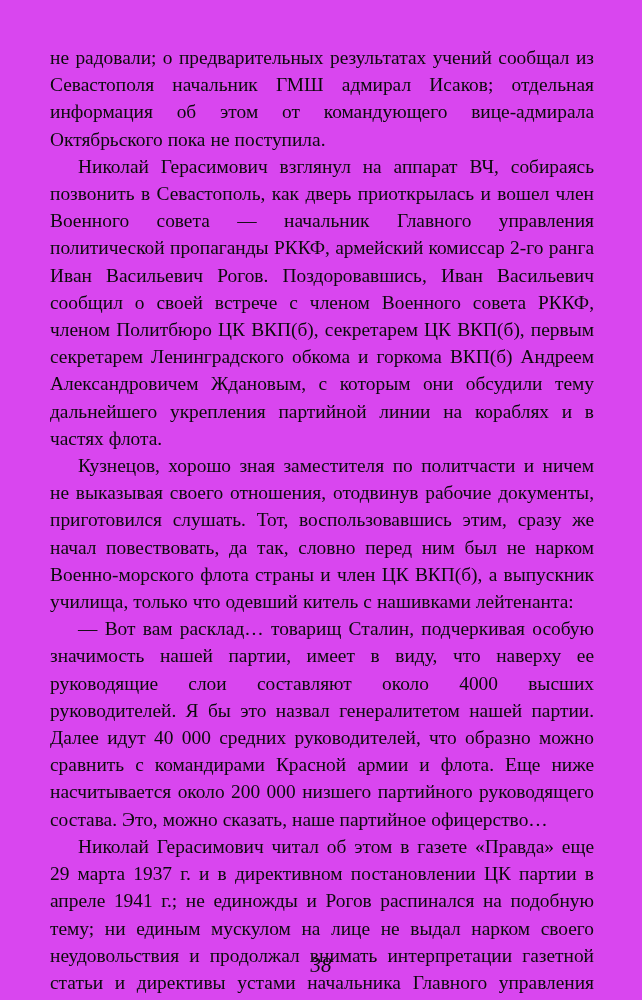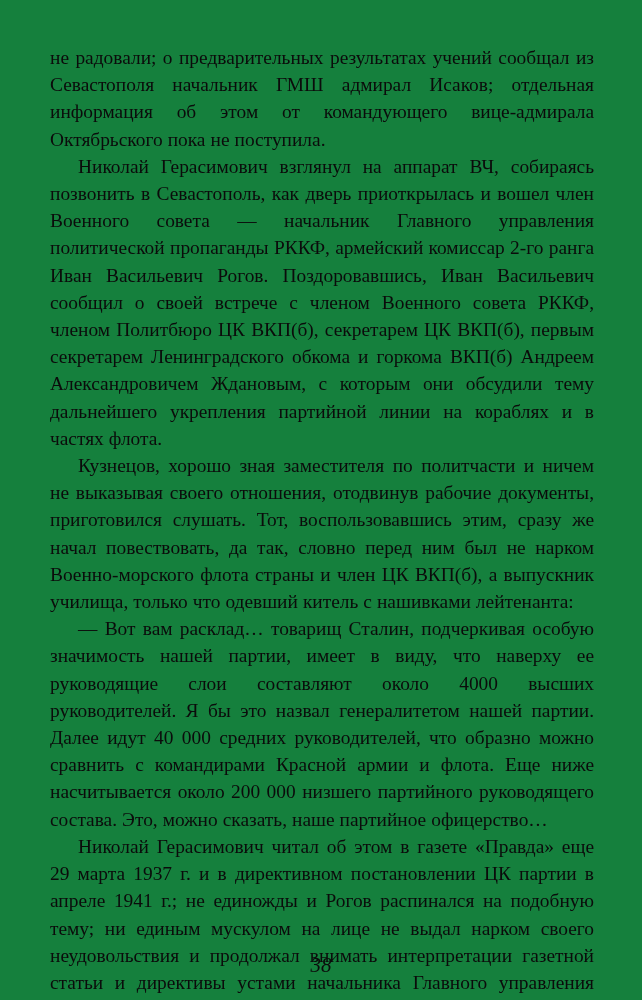--- a/index.html
+++ b/index.html
@@ -6,21 +6,21 @@
   html, body {
     margin: 0;
     padding: 0;
     background: #ffffff;
   }
 
   .page {
     position: relative;
     width: 642px;
     height: 1000px;
-    background: #15803d;
+    background: #d946ef;
     overflow: hidden;
     box-sizing: border-box;
   }
 
   .text-block {
     position: absolute;
     left: 50px;
     top: 44px;
     width: 544px;
   }

